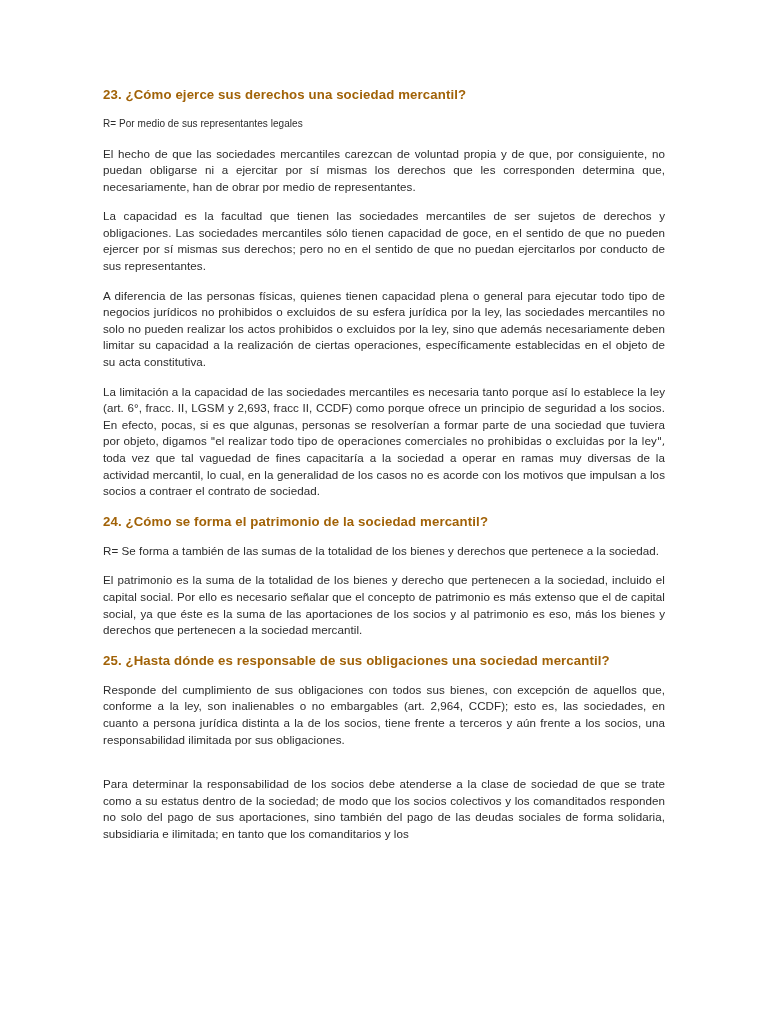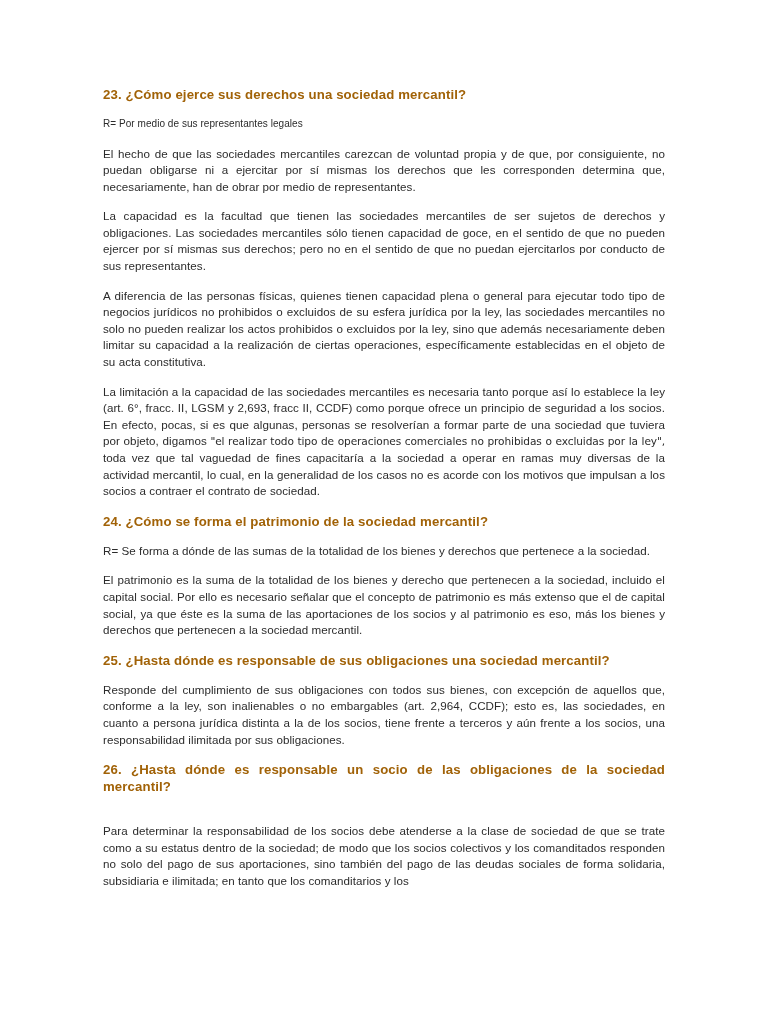--- a/index.html
+++ b/index.html
@@ -76,26 +76,25 @@
     <p class="para">El hecho de que las sociedades mercantiles carezcan de voluntad propia y de que, por consiguiente, no puedan obligarse ni a ejercitar por sí mismas los derechos que les corresponden determina que, necesariamente, han de obrar por medio de representantes.</p>
 
     <p class="para">La capacidad es la facultad que tienen las sociedades mercantiles de ser sujetos de derechos y obligaciones. Las sociedades mercantiles sólo tienen capacidad de goce, en el sentido de que no pueden ejercer por sí mismas sus derechos; pero no en el sentido de que no puedan ejercitarlos por conducto de sus representantes.</p>
 
     <p class="para">A diferencia de las personas físicas, quienes tienen capacidad plena o general para ejecutar todo tipo de negocios jurídicos no prohibidos o excluidos de su esfera jurídica por la ley, las sociedades mercantiles no solo no pueden realizar los actos prohibidos o excluidos por la ley, sino que además necesariamente deben limitar su capacidad a la realización de ciertas operaciones, específicamente establecidas en el objeto de su acta constitutiva.</p>
 
     <p class="para"><span>La limitación a la capacidad de las sociedades mercantiles es necesaria tanto porque así lo establece la ley (art. 6°, fracc. II, LGSM y 2,693, fracc II, CCDF) como porque ofrece un principio de seguridad a los socios. En efecto, pocas, si es que algunas, personas se resolverían a formar parte de una sociedad que tuviera por objeto, digamos </span><span class="quoted">"el realizar todo tipo de operaciones comerciales no prohibidas o excluidas por la ley",</span><span> toda vez que tal vaguedad de fines capacitaría a la sociedad a operar en ramas muy diversas de la actividad mercantil, lo cual, en la generalidad de los casos no es acorde con los motivos que impulsan a los socios a contraer el contrato de sociedad.</span></p>
 
     <h2 class="q-heading nowrap-single gap-before">24. ¿Cómo se forma el patrimonio de la sociedad mercantil?</h2>
 
-    <p class="para">R=  Se forma a dónde de las sumas de la totalidad de los bienes y derechos que pertenece a la sociedad.</p>
+    <p class="para">R=  Se forma a también de las sumas de la totalidad de los bienes y derechos que pertenece a la sociedad.</p>
 
     <p class="para">El patrimonio es la suma de la totalidad de los bienes y derecho que pertenecen a la sociedad, incluido el capital social. Por ello es necesario señalar que el concepto de patrimonio es más extenso que el de capital social, ya que éste es la suma de las aportaciones de los socios y al patrimonio es eso, más los bienes y derechos que pertenecen a la sociedad mercantil.</p>
 
     <h2 class="q-heading nowrap-single gap-before">25. ¿Hasta dónde es responsable de sus obligaciones una sociedad mercantil?</h2>
 
     <p class="para">Responde del cumplimiento de sus obligaciones con todos sus bienes, con excepción de aquellos que, conforme a la ley, son inalienables o no embargables (art. 2,964, CCDF); esto es, las sociedades, en cuanto a persona jurídica distinta a la de los socios, tiene frente a terceros y aún frente a los socios, una responsabilidad ilimitada por sus obligaciones.</p>
 
-    <h2 class="q-heading gap-before">26. ¿Hasta dónde es responsable un socio de las obligaciones de la sociedad mercantil?</h2>
 
     <p class="para">Para determinar la responsabilidad de los socios debe atenderse a la clase de sociedad de que se trate como a su estatus dentro de la sociedad; de modo que los socios colectivos y los comanditados responden no solo del pago de sus aportaciones, sino también del pago de las deudas sociales de forma solidaria, subsidiaria e ilimitada; en tanto que los comanditarios y los</p>
 
   </div>
 </div>
 
 </body></html>

